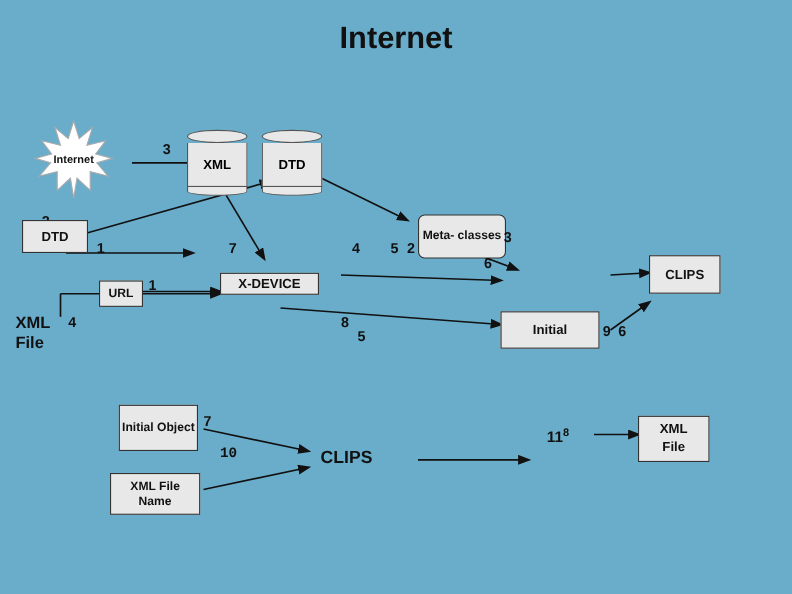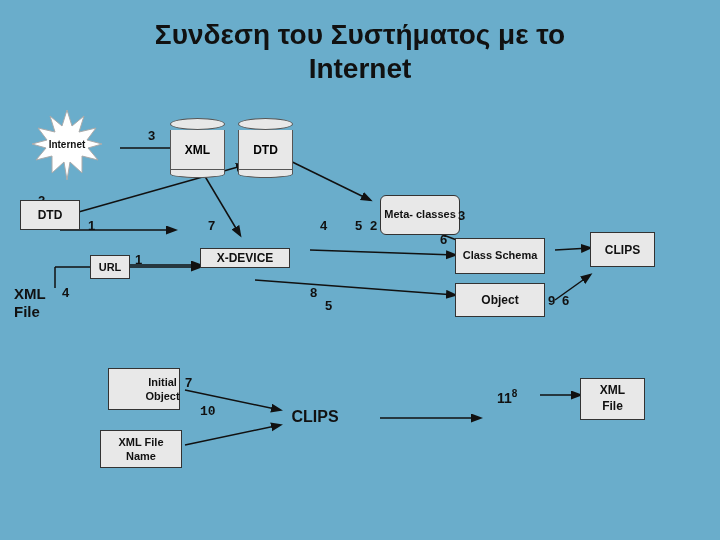--- a/index.html
+++ b/index.html
@@ -72,21 +72,20 @@
       color: #111;
       line-height: 1.2;
     }
 
   </style>
 </head>
 <body>
 
 <div>
   <div class="title">
-    <div>Συνδεση του Συστήματος με το</div>
     <div>Internet</div>
   </div>
 </div>
 
 <div class="diagram-area">
 
   <svg class="arrows-svg">
     <defs>
       <marker id="arrow" markerWidth="8" markerHeight="8" refX="6" refY="3" orient="auto">
         <path d="M0,0 L0,6 L8,3 z" fill="#111"></path>
@@ -179,50 +178,46 @@
   <div class="box" style="top:155px; left:90px; width:40px; height:24px;">
     <span style="font-size:11px;">URL</span>
   </div>
 
   <div class="num" style="top:152px; left:135px;">1</div>
 
   <div class="box" style="top:148px; left:200px; width:90px; height:20px;">
     <span>X-DEVICE</span>
   </div>
 
-  <div class="box" style="top:138px; left:455px; width:90px; height:36px; line-height:1.2;">
-    <span style="font-size:11px;">Class
-Schema</span>
-  </div>
 
   <div class="box" style="top:132px; left:590px; width:65px; height:35px;">
     <span>CLIPS</span>
   </div>
 
   <div class="xml-file-label" style="top:185px; left:14px;">
     <span style="white-space:pre;">XML
 File</span>
   </div>
 
   <div class="num" style="top:185px; left:62px;">4</div>
 
   <div class="num" style="top:185px; left:310px;">8</div>
   <div class="num" style="top:198px; left:325px;">5</div>
 
   <div class="box" style="top:183px; left:455px; width:90px; height:34px;">
-    <span>Object</span>
+    <span>Initial</span>
   </div>
 
   <div class="num" style="top:193px; left:548px;">9</div>
   <div class="num" style="top:193px; left:562px;">6</div>
 
   <div class="num" style="top:132px; left:440px;">6</div>
 
   <div class="box" style="top:268px; left:108px; width:72px; height:42px; line-height:1.3;">
-    <span style="font-size:11px;padding-left:37px;">Initial
+    <span style="font-size:11px;">Initial
 Object</span>
   </div>
 
   <div class="num" style="top:275px; left:185px;">7</div>
 
   <div class="num" style="top:304px; left:200px;font-family:Liberation Mono, monospace;">10</div>
 
   <div class="box" style="top:300px; left:275px; width:80px; height:34px; background:transparent; border:none;">
     <span style="font-size:16px; font-weight:bold;">CLIPS</span>
   </div>

